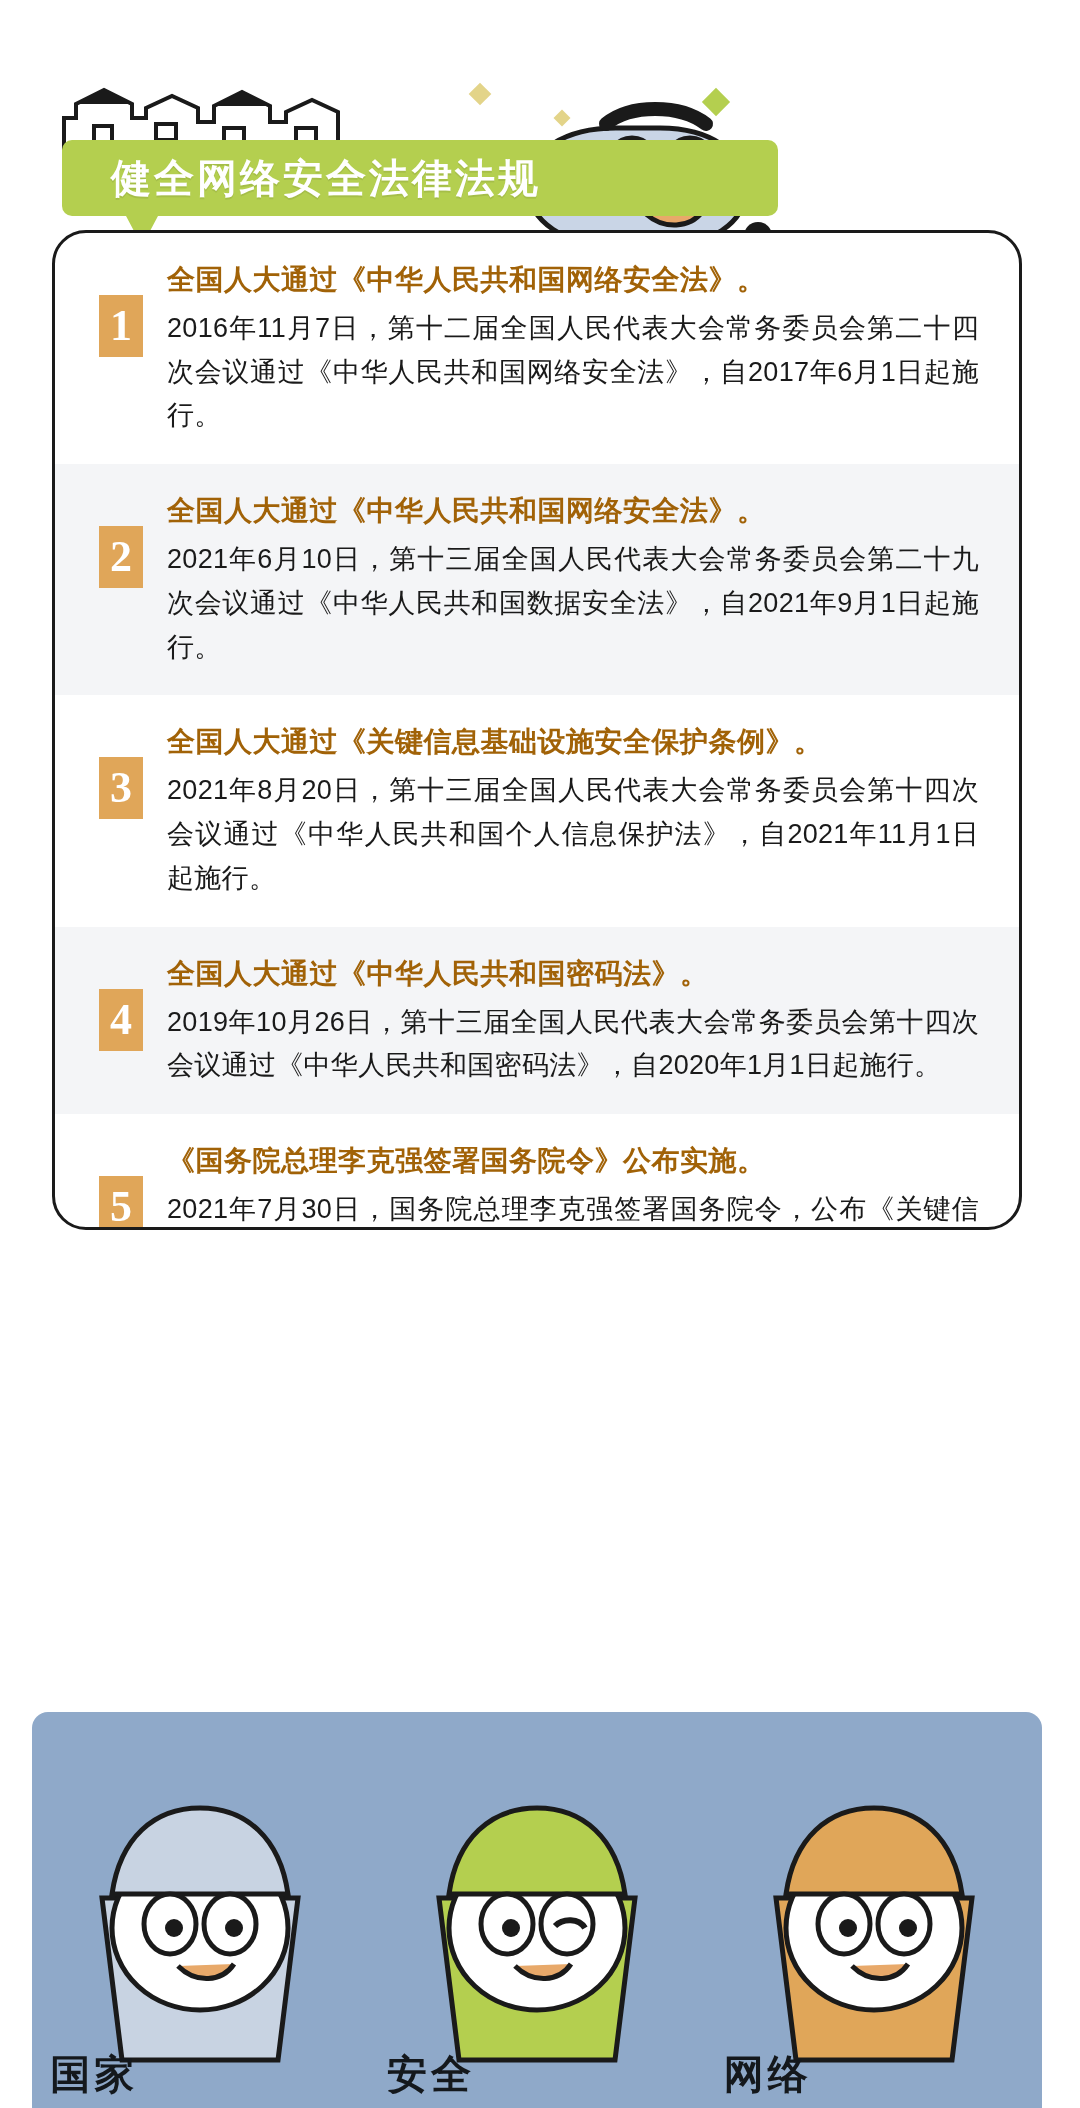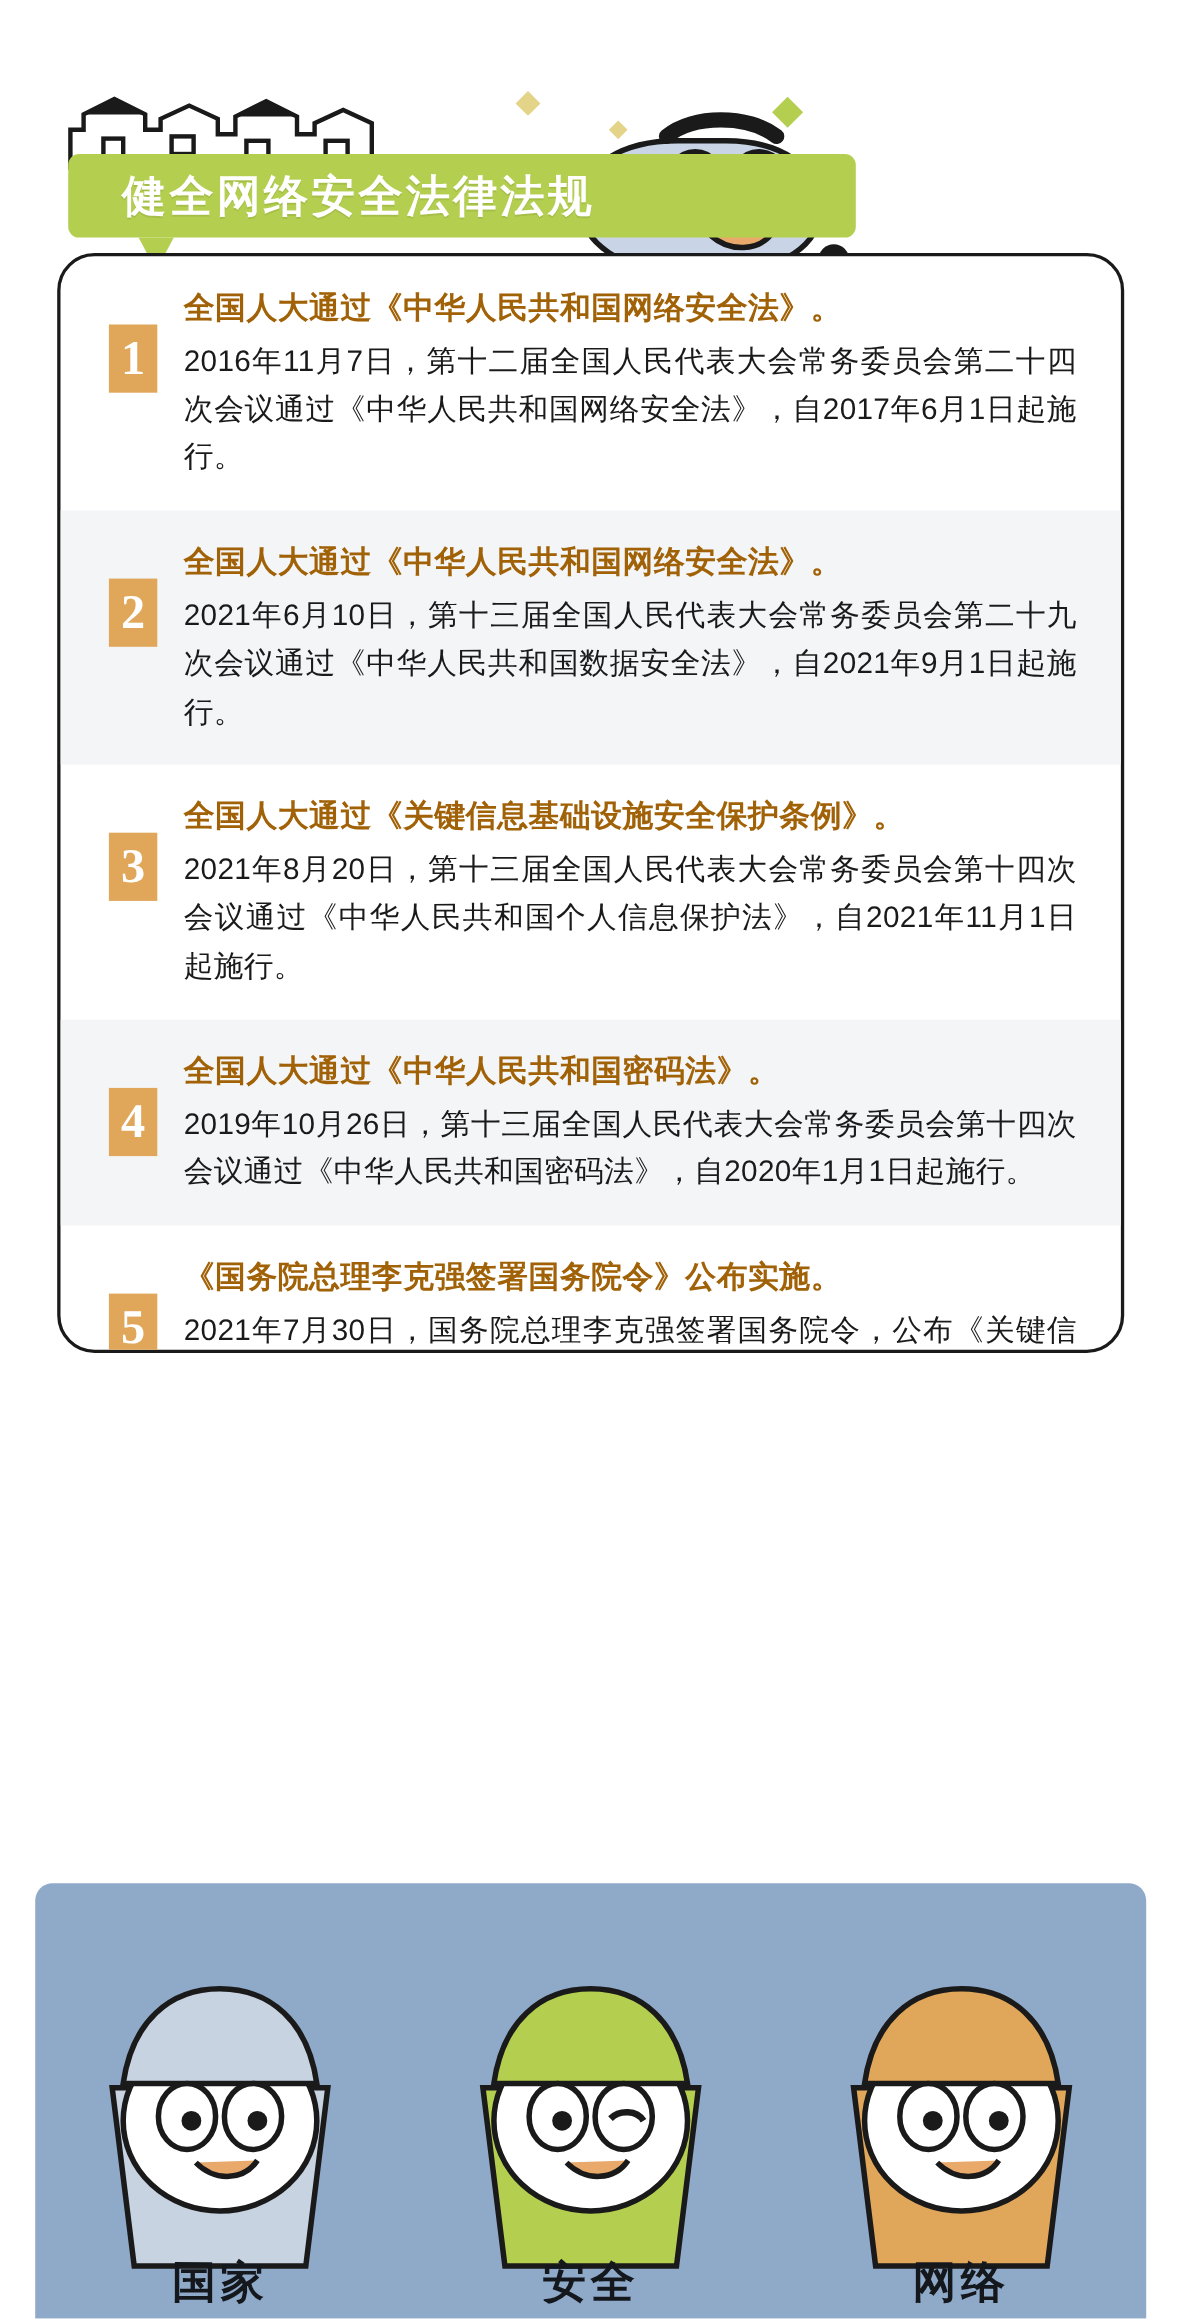--- a/index.html
+++ b/index.html
@@ -158,21 +158,21 @@
     height: 368px;
     display: flex;
     justify-content: space-around;
     align-items: flex-end;
   }
   .cup-wrap { position: relative; width: 300px; height: 330px; }
   .cup-label {
     position: absolute;
     left: 0; bottom: 6px;
     width: 300px;
-    text-align: center;
+    text-align: left;
     font-size: 40px;
     font-weight: bold;
     color: #14181c;
     letter-spacing: 4px;
     font-family: "Liberation Serif", serif;
   }
 </style>
 </head>
 <body>
 

